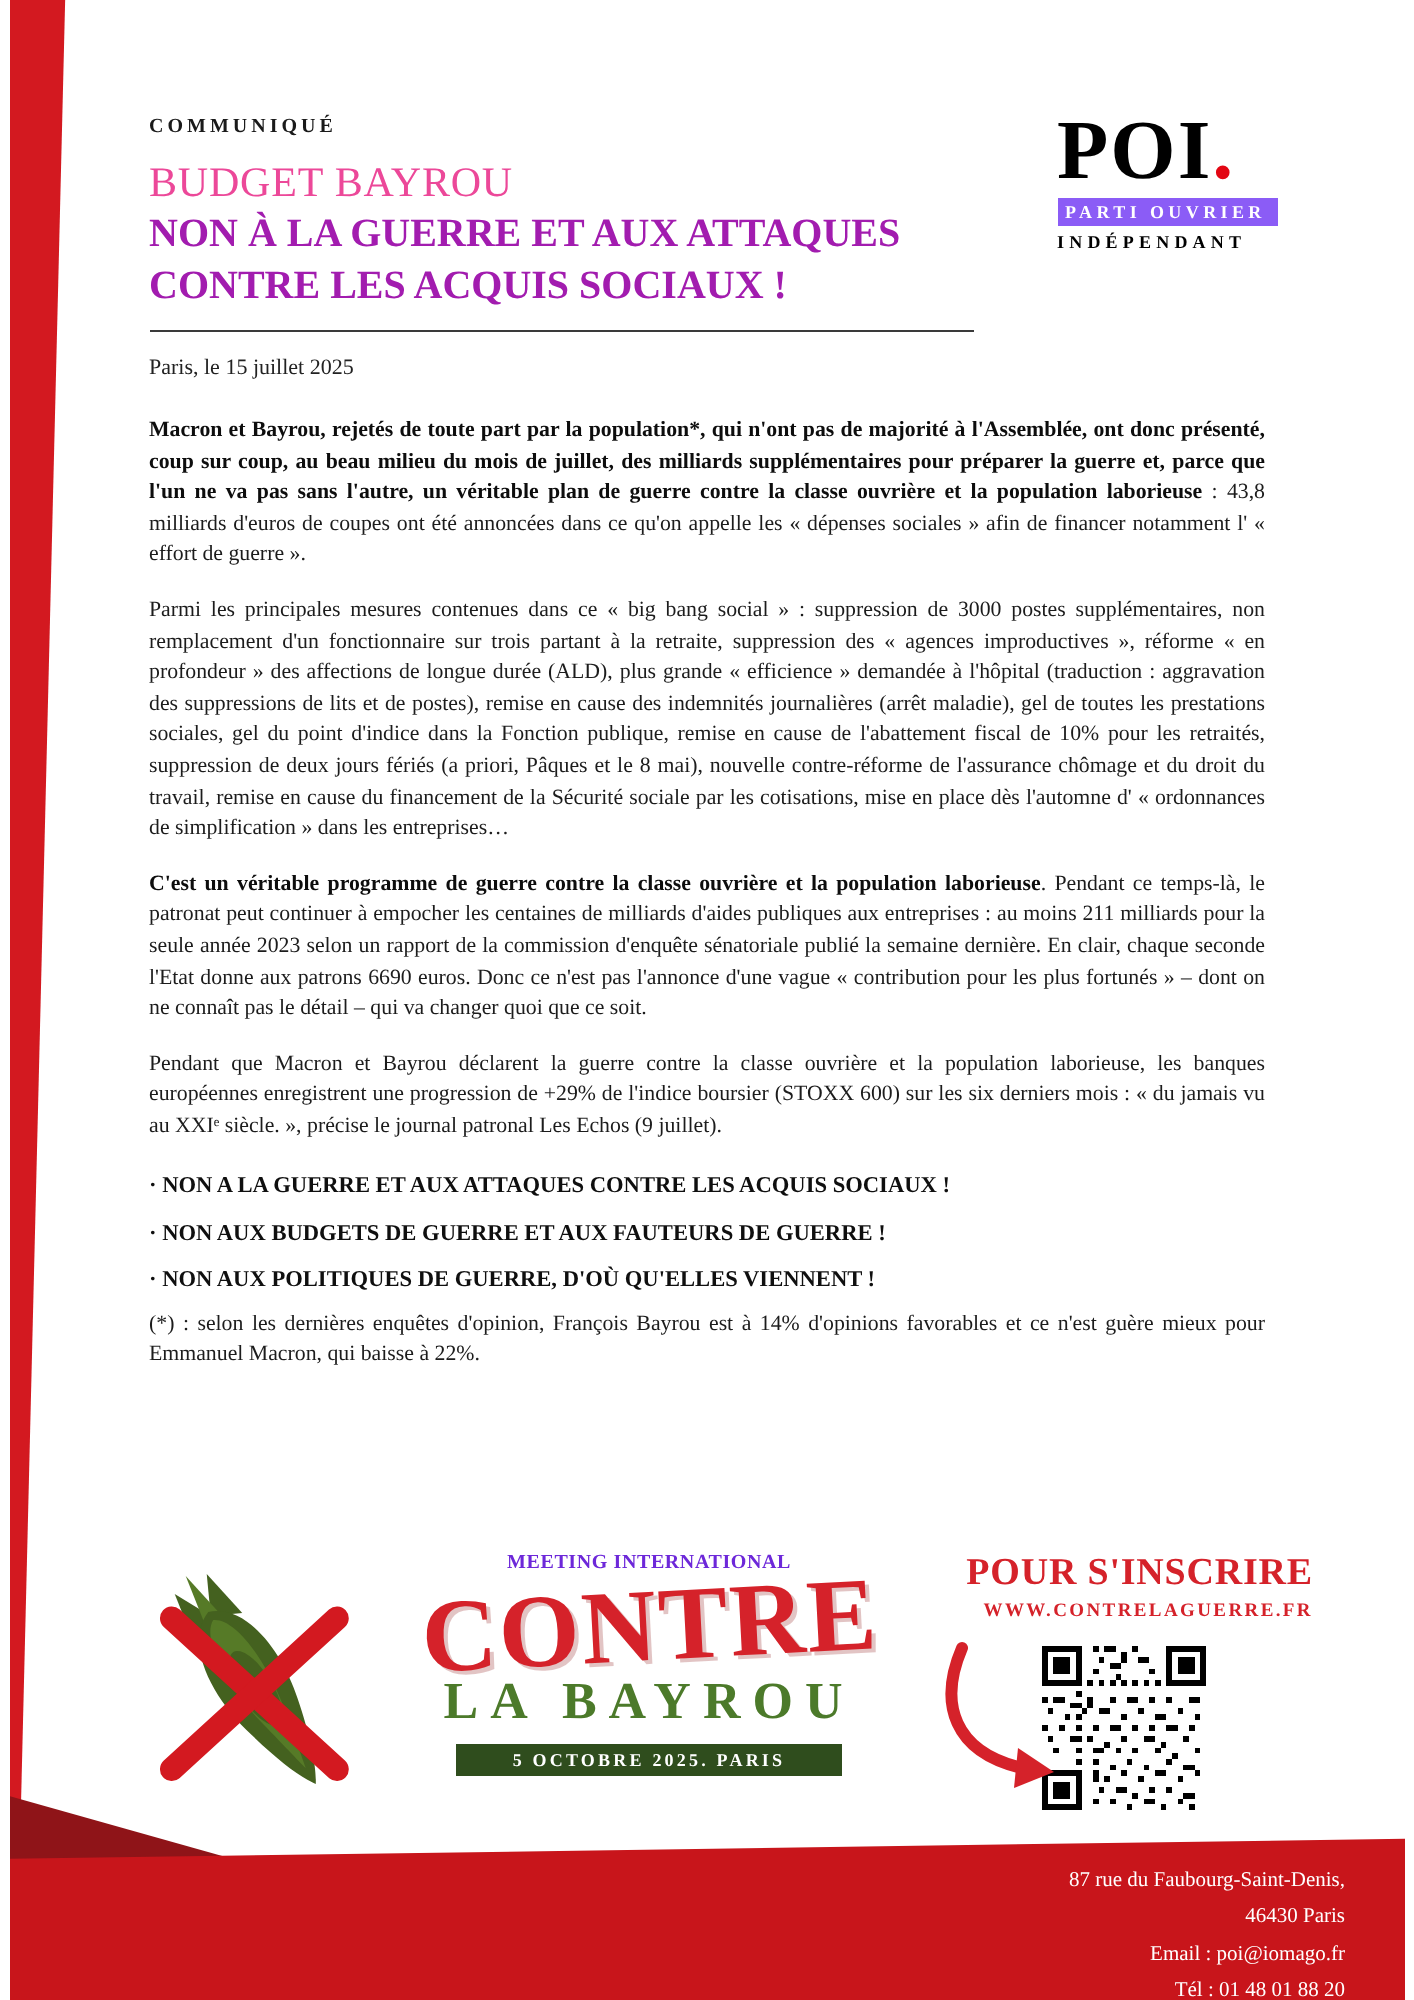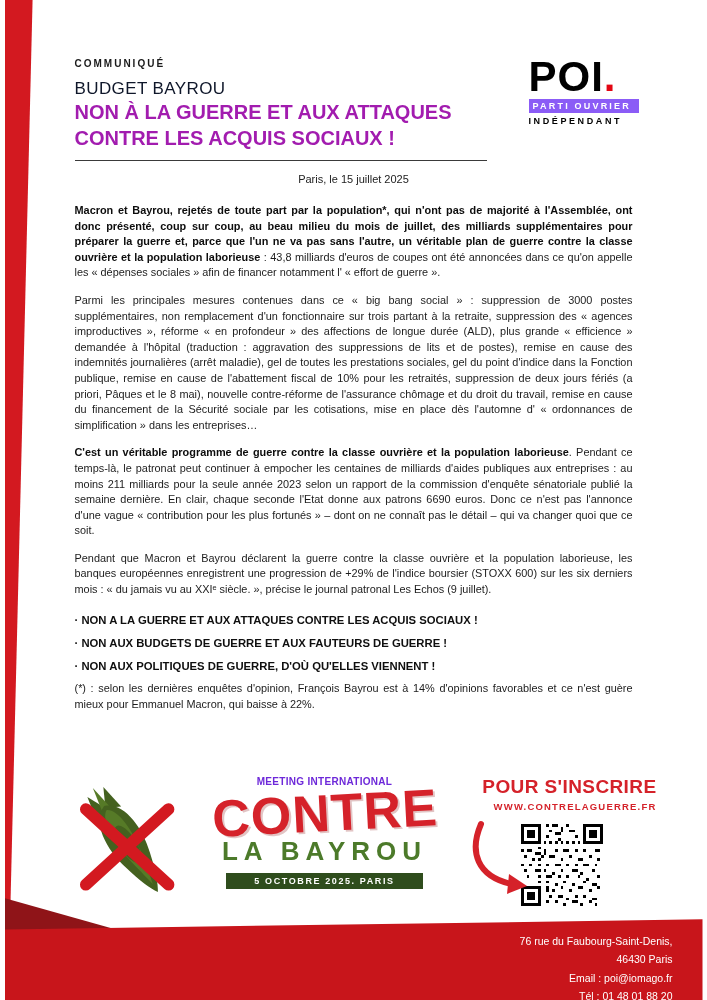--- a/index.html
+++ b/index.html
@@ -4,21 +4,21 @@
 <style>
   * { box-sizing: border-box; }
   html, body { margin: 0; padding: 0; background: #ffffff; }
   .page {
     position: relative;
     width: 698px;
     height: 1000px;
     margin: 0 auto;
     background: #ffffff;
     overflow: hidden;
-    font-family: Liberation Sans, sans-serif;
+    font-family: Liberation Serif, serif;
     color: #1a1a1a;
   }
 
   
   .left-strip {
     position: absolute; left: 0; top: 0; height: 100%; width: 36px;
     background: #d31920;
     clip-path: polygon(0 0, 78% 0, 10% 100%, 0 100%);
     z-index: 1;
   }
@@ -38,31 +38,31 @@
     position: absolute; right: 30px; top: 16px;
     text-align: right; color: #ffffff;
     font-size: 10.5px; line-height: 1.75; font-weight: 400;
   }
 
   
   .content { position: absolute; left: 70px; right: 70px; top: 58px; z-index: 4; }
 
   .header { position: relative; }
   .kicker { font-size: 10px; font-weight: 700; letter-spacing: 2px; color: #1a1a1a; }
-  .title1 { font-size: 17px; font-weight: 500; letter-spacing: 0.4px; margin-top: 10px; color: #0f172a; }
+  .title1 { font-size: 21px; font-weight: 500; letter-spacing: 0.4px; margin-top: 10px; color: #ec4899; }
   .title23 { font-size: 20px; font-weight: 800; line-height: 1.3; color: #a21caf; }
 
   .logo { position: absolute; top: 0; right: -6px; width: 110px; }
   .poi-word { font-size: 42px; font-weight: 900; letter-spacing: 1px; line-height: 0.9; color: #000; }
   .poi-dot { color: #e30613; }
   .poi-bar { background: #8b5cf6; color: #fff; font-size: 9px; font-weight: 700; letter-spacing: 2.2px; padding: 2px 4px; margin-top: 3px; white-space: nowrap; }
   .poi-sub { color: #000; font-size: 9px; font-weight: 700; letter-spacing: 2.6px; margin-top: 3px; white-space: nowrap; }
 
   .rule { border-top: 1.5px solid #3a3a3a; width: 74%; margin-top: 9px; }
-  .dateline { text-align: center; font-size: 11px; margin-top: 12px; color: #222; }
+  .dateline { text-align: left; font-size: 11px; margin-top: 12px; color: #222; }
 
   .body { margin-top: 18px; }
   .body p { font-size: 10.9px; line-height: 1.43; text-align: justify; color: #1c1c1c; margin: 0 0 12px 0; }
   .body p strong { font-weight: 800; color: #0d0d0d; }
 
   .bullets { margin-top: 14px; }
   .bullets p { font-weight: 800; font-size: 11.3px; margin: 0 0 7px 0; color: #0f0f0f; }
   .footnote { font-size: 10.9px; line-height: 1.43; margin-top: 12px; color: #1c1c1c; text-align: justify; }
 
   
@@ -176,20 +176,20 @@
             <path d="M8 6h1v1H8zM10 6h1v1h-1zM12 6h1v1h-1zM14 6h1v1h-1zM16 6h1v1h-1zM18 6h1v1h-1zM20 6h1v1h-1zM6 8h1v1H6zM6 10h1v1H6zM6 12h1v1H6zM6 14h1v1H6zM6 16h1v1H6zM6 18h1v1H6zM6 20h1v1H6zM9 0h1v1H9zM11 0h2v1h-2zM14 1h1v2h-1zM10 2h1v1h-1zM12 3h2v1h-2zM9 4h1v1H9zM13 5h1v1h-1zM17 2h2v1h-2zM19 4h1v1h-1zM16 0h1v1h-1zM0 9h1v1H0zM2 9h2v1H2zM5 10h1v1H5zM8 9h1v2H8zM12 9h1v1h-1zM15 9h2v1h-2zM19 9h1v1h-1zM22 9h1v1h-1zM26 9h2v1h-2zM1 11h1v1H1zM4 12h1v1H4zM7 11h1v1H7zM10 11h2v1h-2zM14 12h1v1h-1zM17 11h1v1h-1zM20 12h2v1h-2zM24 11h1v1h-1zM27 12h1v1h-1zM0 14h1v1H0zM3 14h1v1H3zM9 14h1v1H9zM12 14h2v1h-2zM16 14h1v1h-1zM19 14h1v1h-1zM22 14h2v1h-2zM26 14h1v1h-1zM1 16h1v1H1zM5 16h1v1H5zM8 16h1v1H8zM11 17h1v1h-1zM14 16h1v1h-1zM18 16h2v1h-2zM21 17h1v1h-1zM25 16h1v1h-1zM2 18h1v1H2zM9 18h2v1H9zM13 18h1v1h-1zM16 18h1v1h-1zM20 18h1v1h-1zM23 19h1v1h-1zM27 18h1v1h-1zM9 20h1v1H9zM12 21h1v1h-1zM15 20h1v1h-1zM18 21h1v1h-1zM22 20h1v1h-1zM25 21h2v1h-2zM9 22h1v2H9zM11 23h1v1h-1zM14 22h1v1h-1zM17 23h1v1h-1zM20 22h2v1h-2zM24 23h1v1h-1zM27 22h1v1h-1zM10 25h1v1h-1zM13 25h2v1h-2zM16 26h1v1h-1zM19 25h1v1h-1zM22 25h1v1h-1zM25 26h2v1h-2zM9 27h1v1H9zM12 27h1v1h-1zM15 28h1v1h-1zM18 27h2v1h-2zM21 28h1v1h-1zM26 28h1v1h-1zM24 27h1v1h-1z"></path>
           </g>
         </svg>
       </div>
     </div>
   </div>
 
   <div class="footer-dark"></div>
   <div class="footer-band">
     <div class="footer-text">
-      <div>76 rue du Faubourg-Saint-Denis,</div>
+      <div>87 rue du Faubourg-Saint-Denis,</div>
       <div>46430 Paris</div>
       <div>Email : poi@iomago.fr</div>
       <div>Tél : 01 48 01 88 20</div>
     </div>
   </div>
 
 </div>
 
 </body></html>

